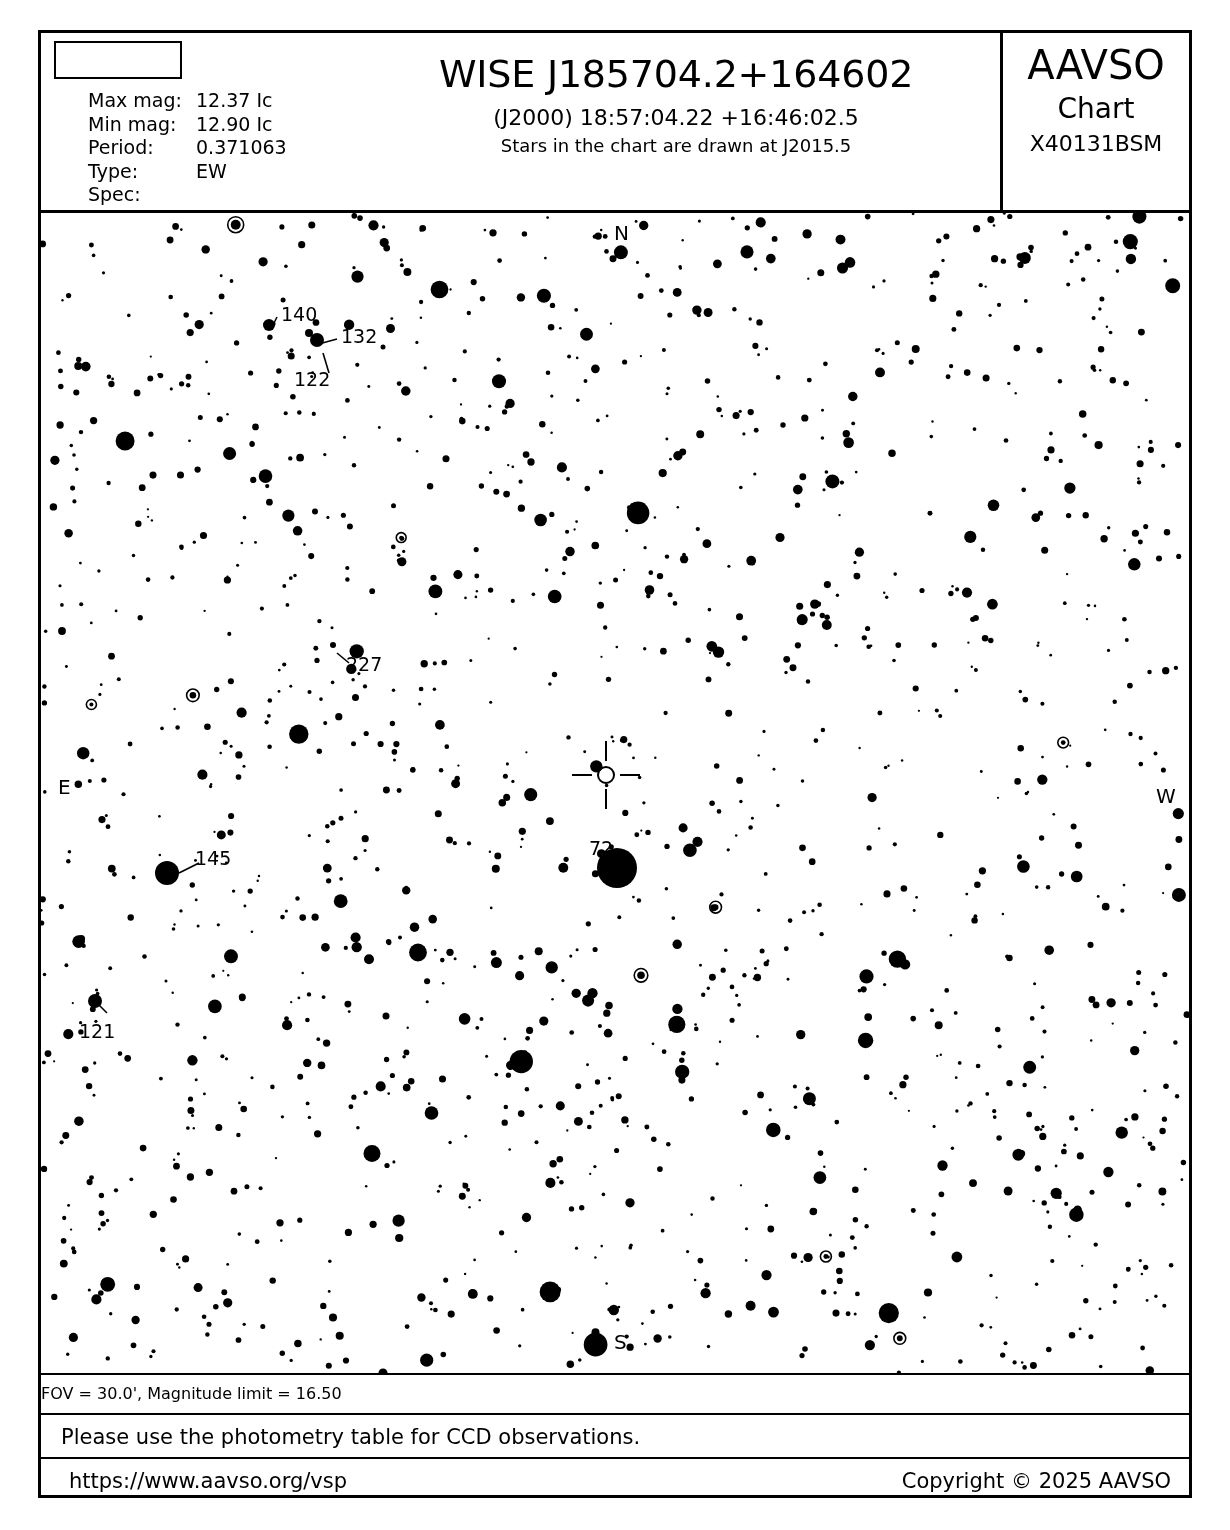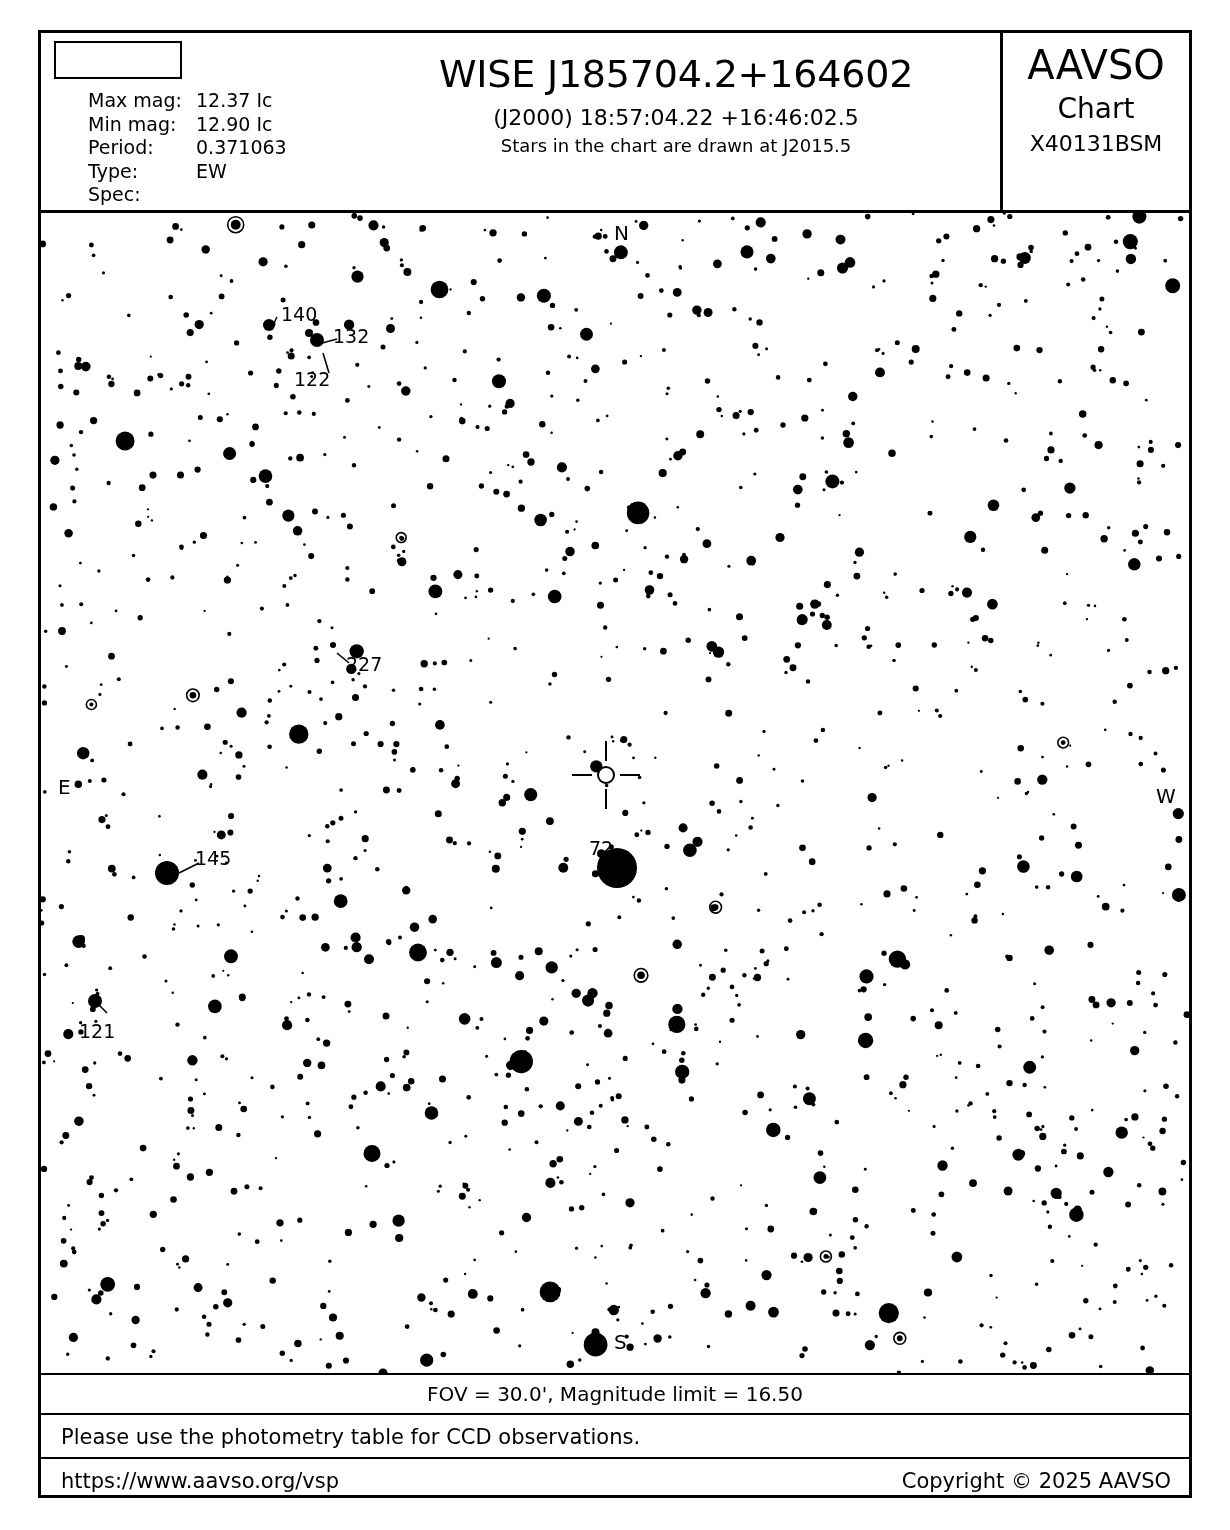--- a/index.html
+++ b/index.html
@@ -128,37 +128,38 @@
   #card-w { left: 1115px; top: 571px; }
   .comp-label {
     position: absolute;
     font-size: 19px;
     white-space: nowrap;
   }
   
   #fov-line {
     height: 38px;
     line-height: 38px;
-    text-align: center;
-    font-size: 20px;
+    text-align: left;
+    font-size: 16px;
     border-bottom: 2px solid #000;
   }
   #note-line {
     height: 44px;
     line-height: 44px;
     padding-left: 20px;
     font-size: 21px;
     border-bottom: 2px solid #000;
     box-sizing: border-box;
   }
   #credit-line {
     position: relative;
     height: 45px;
     line-height: 45px;
     font-size: 21px;
+    margin-left: 8px;
   }
   #site-url {
     position: absolute;
     left: 20px; top: 0;
     text-decoration: none;
     color: #000;
   }
   #copyright {
     position: absolute;
     right: 18px; top: 0;
@@ -1712,21 +1713,21 @@
         <line x1="579" y1="562" x2="599" y2="562"></line>
       </g>
     </svg>
 
     <div class="cardinal" id="card-n">N</div>
     <div class="cardinal" id="card-s">S</div>
     <div class="cardinal" id="card-e">E</div>
     <div class="cardinal" id="card-w">W</div>
 
     <div class="comp-label" style="left:240px;top:90px">140</div>
-    <div class="comp-label" style="left:292px;top:112px">132</div>
+    <div class="comp-label" style="left:300px;top:112px">132</div>
     <div class="comp-label" style="left:253px;top:155px">122</div>
     <div class="comp-label" style="left:305px;top:440px">227</div>
     <div class="comp-label" style="left:154px;top:634px">145</div>
     <div class="comp-label" style="left:548px;top:624px">72</div>
     <div class="comp-label" style="left:38px;top:807px">121</div>
   </div>
 
   <div id="fov-line">FOV = 30.0', Magnitude limit = 16.50</div>
   <div id="note-line">Please use the photometry table for CCD observations.</div>
   <div id="credit-line">

